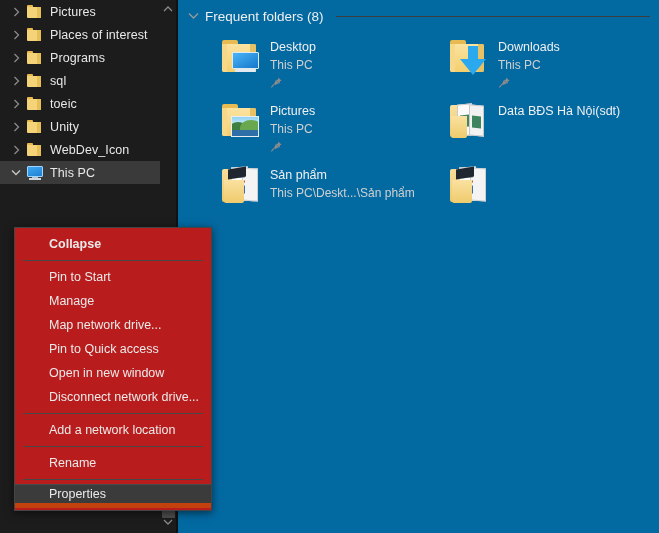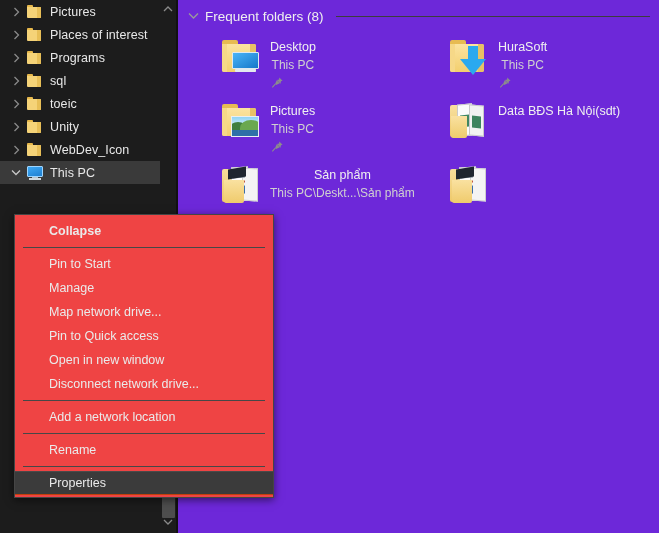--- a/index.html
+++ b/index.html
@@ -102,42 +102,42 @@
     background: #4d4d4d; border-radius: 1px;
   }
   .divider-v {
     position: absolute; left: 176px; top: 0; width: 2px; height: 533px;
     background: #111111;
   }
 
   
   .main {
     position: absolute; left: 178px; top: 0; width: 481px; height: 533px;
-    background: #6d28d9;
+    background: #0369a1;
   }
   .group-header {
     position: absolute; left: 6px; top: 4px; height: 24px;
     display: flex; align-items: center; width: 470px;
   }
   .group-header .gchev {
     width: 18px; height: 18px; display: flex; align-items: center; justify-content: center;
     color: #9a9a9a;
   }
   .group-title {
     font-size: 13.5px; color: #efefef; margin-left: 3px; white-space: nowrap;
   }
   .group-rule {
     flex: 1; height: 1px; background: #3d3d3d; margin-left: 12px; margin-right: 4px;
   }
 
   .tiles { position: absolute; left: 0; top: 30px; width: 481px; }
   .tile-row { position: relative; height: 64px; }
   .tile {
     position: absolute; top: 0; width: 240px; height: 62px;
-    display: flex; align-items: flex-start; padding-top: 4px; text-align: center;
+    display: flex; align-items: flex-start; padding-top: 4px;
   }
   .tile.col0 { left: 40px; }
   .tile.col1 { left: 268px; }
   .tile-icon { position: relative; width: 46px; height: 46px; flex: 0 0 46px; }
   .tile-text { margin-left: 6px; padding-top: 3px; min-width: 0; }
   .tile-name {
     font-size: 12.5px; color: #f0f0f0; white-space: nowrap; line-height: 16px;
   }
   .tile-sub {
     font-size: 12px; color: #d0d0d0; white-space: nowrap; line-height: 16px;
@@ -236,33 +236,33 @@
   }
   .xlsfolder .g1 { position:absolute; left:10px; top:12px; width:9px; height:12px; background:#1e7145; opacity:.85; transform: skewY(-5deg);}
   .xlsfolder .g2 { position:absolute; left:22px; top:13px; width:9px; height:12px; background:#1e7145; opacity:.85; transform: skewY(5deg);}
   .xlsfolder .fr {
     position: absolute; left: 1px; top: 13px; width: 16px; height: 22px;
     background: linear-gradient(180deg,#fae1a0,#efcb6c); border-radius: 0 0 2px 2px;
   }
 
   
   .ctxmenu {
-    position: absolute; left: 14px; top: 214px; width: 260px;
-    background: #ef4444;
+    position: absolute; left: 14px; top: 227px; width: 198px;
+    background: #b91c1c;
     border: 1px solid #454545;
     padding: 4px 0 2px 0;
     z-index: 50;
     box-shadow: 0 2px 8px rgba(0,0,0,.55);
   }
   .ctx-item {
     position: relative; height: 24px; display: flex; align-items: center;
     padding-left: 34px; font-size: 12.5px; color: #eaeaea; cursor: default;
   }
   .ctx-item.bold { font-weight: bold; }
-  .ctx-item.hl { background: #3b3b3b; border-top:1px solid #4a4a4a; border-bottom:1px solid #c2410c; }
+  .ctx-item.hl { background: #3b3b3b; border-top:1px solid #4a4a4a; border-bottom:5px solid #c2410c; }
   .ctx-sep { height: 1px; background: #474747; margin: 4px 8px; }
   .ctx-ico {
     position: absolute; left: 10px; top: 4px; width: 16px; height: 16px;
   }
   
   .shield { position: relative; width: 15px; height: 16px; }
   .shield .sh {
     position: absolute; inset: 0;
     background: #0b57a4;
     clip-path: polygon(50% 0, 100% 16%, 100% 58%, 50% 100%, 0 58%, 0 16%);
@@ -476,21 +476,21 @@
                 <span class="btab"></span>
                 <span class="bbody"></span>
                 <span class="bspine"></span>
                 <span class="bshade"></span>
               </span>
               <span class="ovl-dl">
                 <span class="shaft"></span>
                 <span class="head"></span>
               </span>
             </span>
-            <span class="tile-text"><span class="tile-name">HuraSoft</span><br><span class="tile-sub">This PC</span><div class="pin"><svg width="13" height="13" viewBox="0 0 16 16">
+            <span class="tile-text"><span class="tile-name">Downloads</span><br><span class="tile-sub">This PC</span><div class="pin"><svg width="13" height="13" viewBox="0 0 16 16">
                   <path d="M10.2 1.8 L14.2 5.8 L12.3 6.6 L11.6 9.4 L7.2 5 L10 4.3 Z" fill="#8c8c8c"></path>
                   <path d="M7.0 5.2 L10.8 9.0 L6.2 11.0 L5.0 9.8 Z" fill="#8c8c8c"></path>
                   <path d="M5.2 10.0 L1.6 14.0" stroke="#8c8c8c" stroke-width="1.3" fill="none"></path>
                 </svg></div></span>
           </div>
         </div>
         <div class="tile-row">
           <div class="tile col0">
             <span class="tile-icon">
               <span class="bigfolder">

